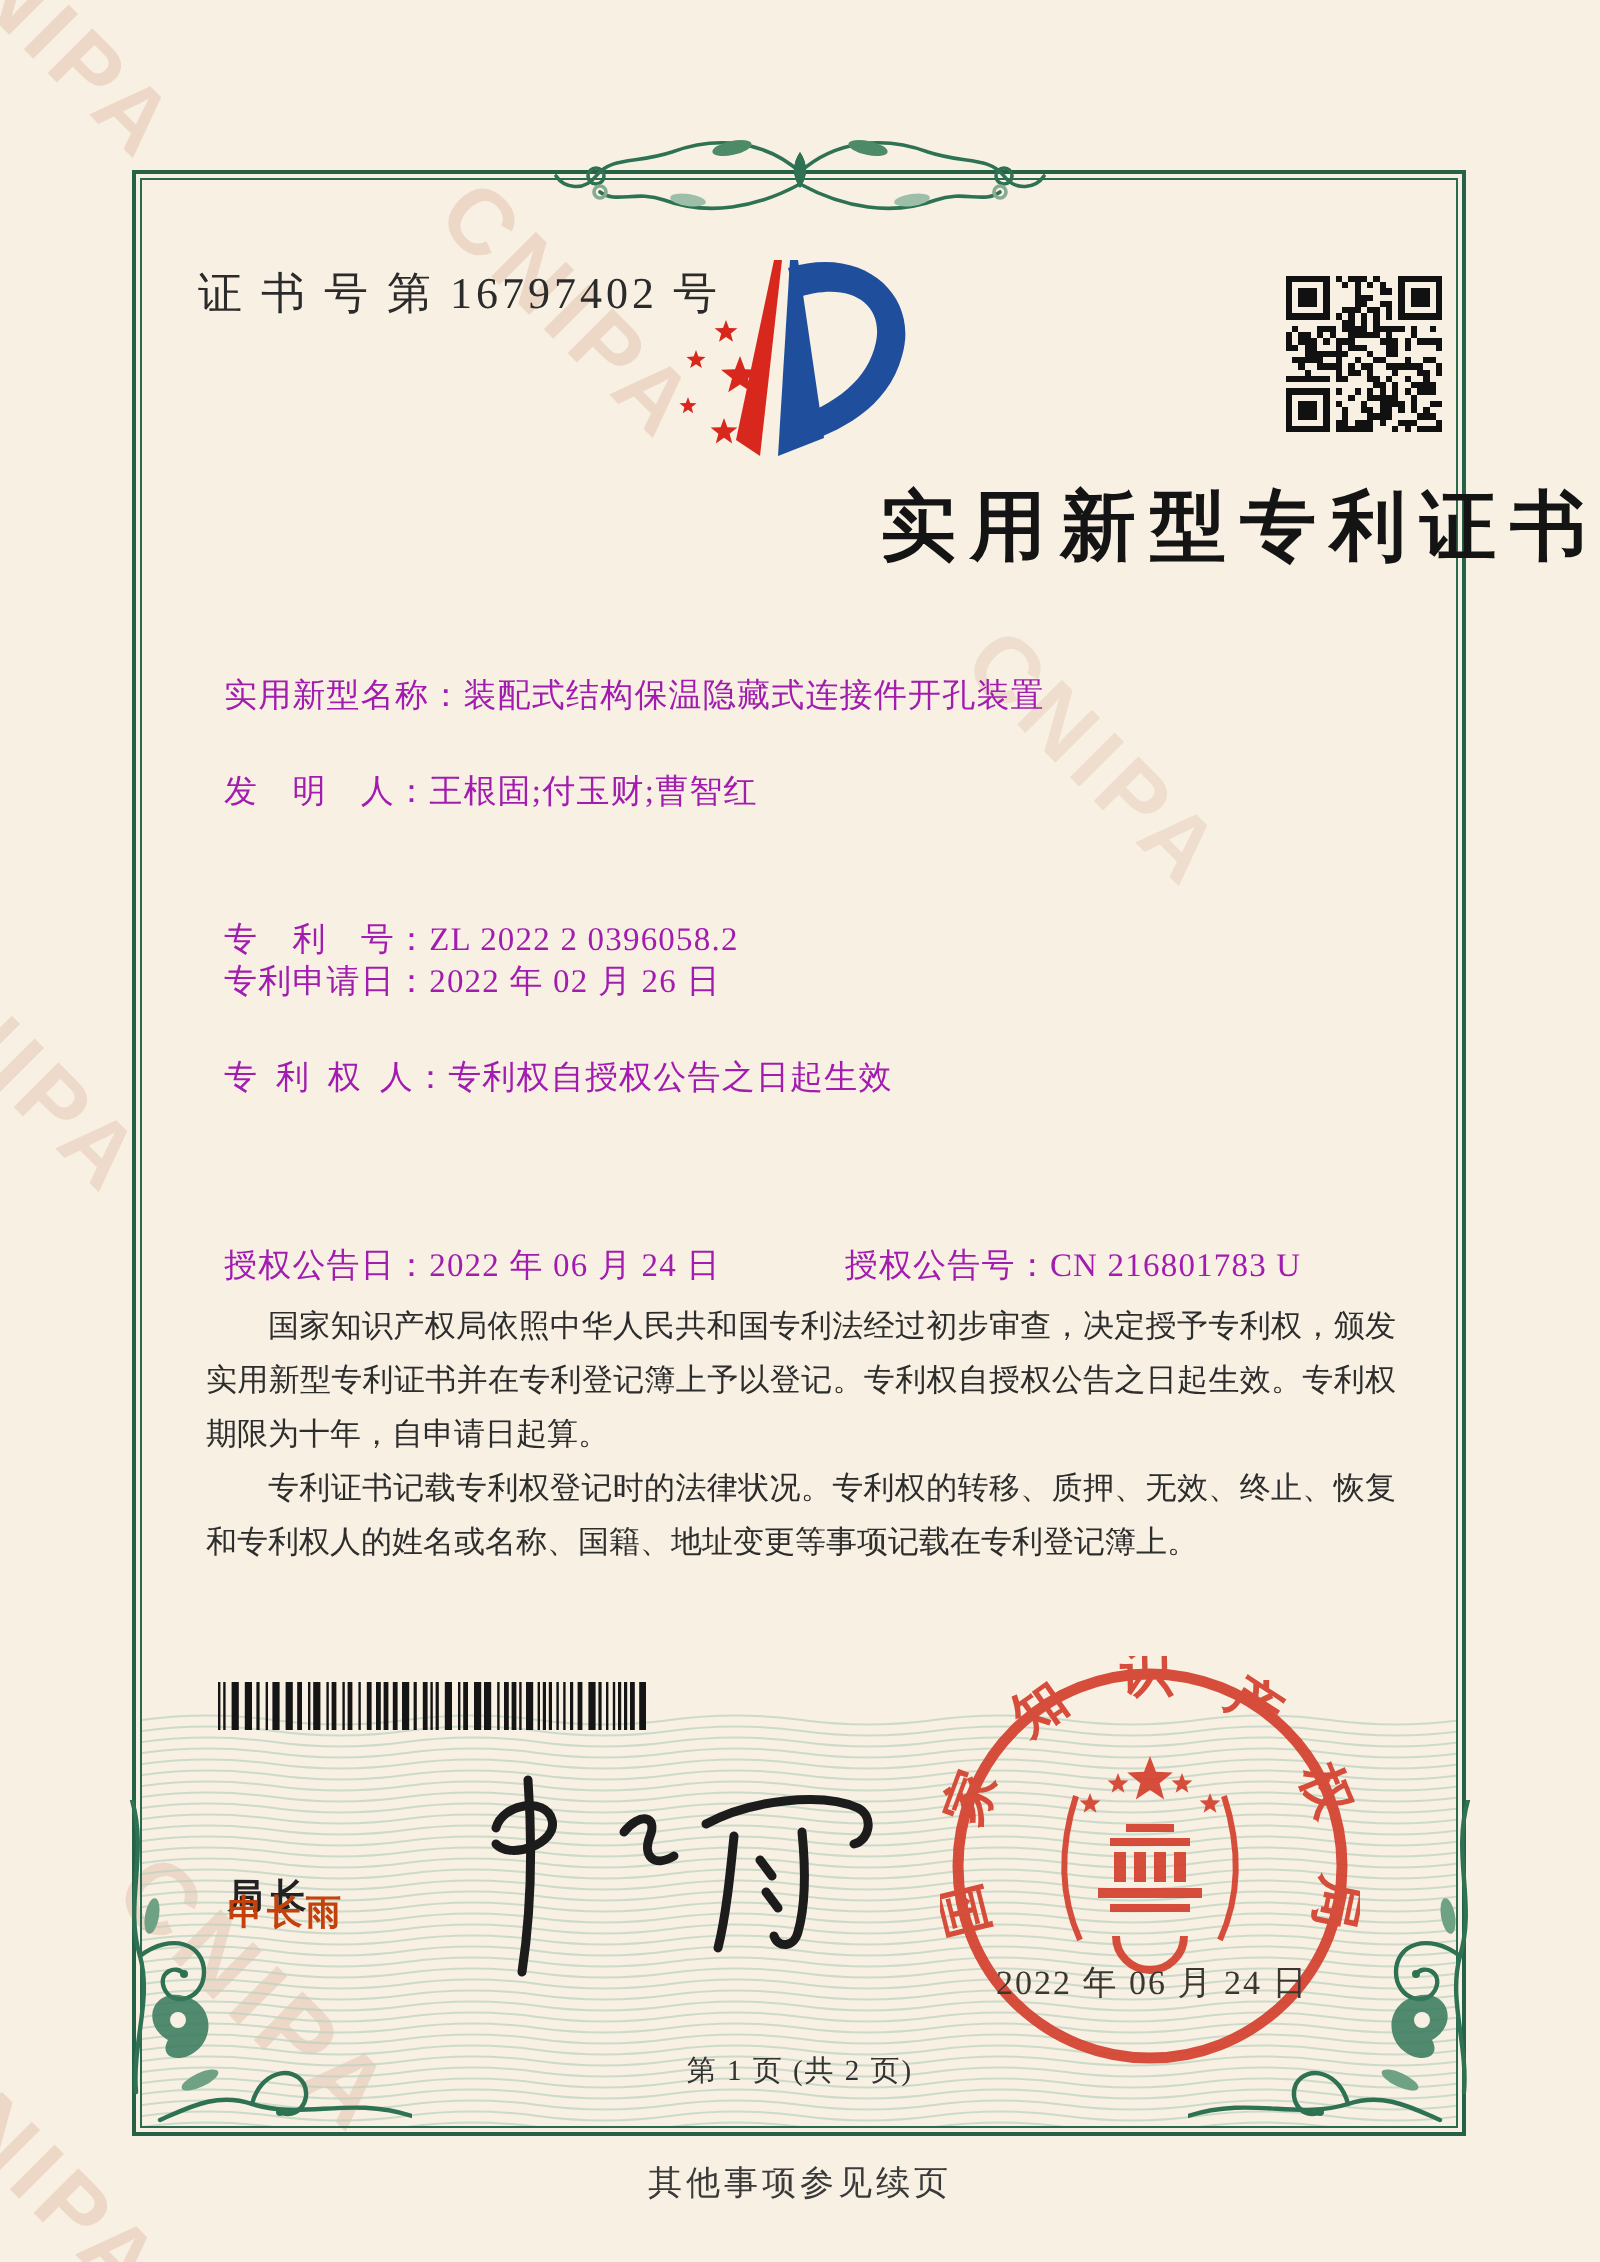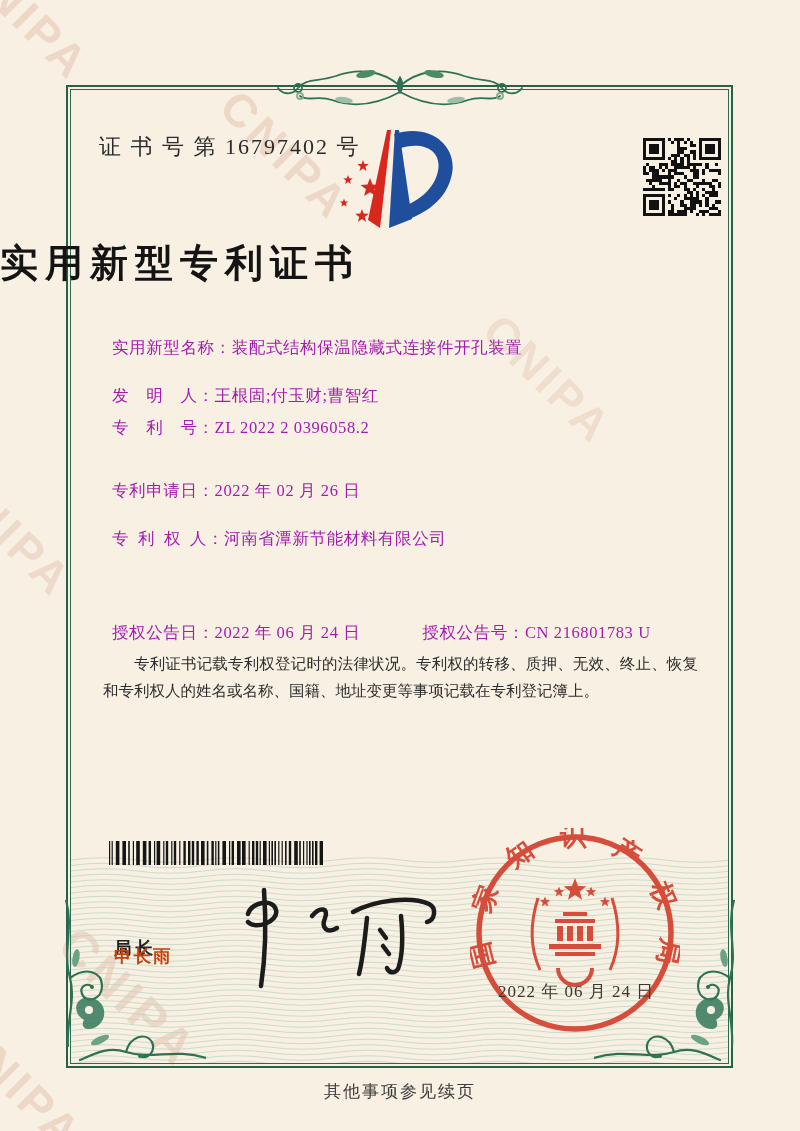--- a/index.html
+++ b/index.html
@@ -14,21 +14,21 @@
 
   
   #frame{position:absolute;left:66px;top:85px;width:663px;height:979px;
          border:2.5px solid #256248;z-index:1;}
   #frame-inner{position:absolute;inset:2px;border:1px solid #2a6b4f;}
 
   .svg-abs{position:absolute;z-index:2;}
 
   #cert-no{position:absolute;left:99px;top:132px;font-size:22px;letter-spacing:2px;
            color:#2b2b2b;z-index:3;white-space:pre;}
-  #title{position:absolute;left:0;top:238px;width:800px;text-align:left;
+  #title{position:absolute;left:0;top:238px;width:800px;text-align:right;
          font-size:38px;font-weight:700;letter-spacing:7px;color:#141414;z-index:3;}
 
   .field-line{position:absolute;left:112px;font-size:16.5px;color:#a21caf;
               letter-spacing:.6px;white-space:pre;z-index:3;}
   .grant-gap{display:inline-block;width:62px;}
 
   #paragraphs{position:absolute;left:103px;top:651px;width:595px;z-index:3;
               font-size:15.5px;line-height:1.74;color:#2d2d2d;text-align:justify;}
   #paragraphs p{margin:0;text-indent:2em;}
 
@@ -468,26 +468,27 @@
       <rect x="21" y="24" width="1" height="1" fill="#111"></rect>
       <rect x="22" y="24" width="1" height="1" fill="#111"></rect>
       <rect x="23" y="24" width="1" height="1" fill="#111"></rect>
       <rect x="24" y="24" width="1" height="1" fill="#111"></rect>
     </svg>
 
   <div id="title">实用新型专利证书</div>
 
   <div class="field-line" style="top:337px;"><span>实用新型名称：</span><span>装配式结构保温隐藏式连接件开孔装置</span></div>
   <div class="field-line" style="top:385px;"><span>发　明　人：</span><span>王根固;付玉财;曹智红</span></div>
-  <div class="field-line" style="top:417px;text-align:center;"><span>专　利　号：</span><span>ZL 2022 2 0396058.2</span></div>
+  <div class="field-line" style="top:459px;text-align:center;"><span>专　利　号：</span><span>ZL 2022 2 0396058.2</span></div>
   <div class="field-line" style="top:480px;"><span>专利申请日：</span><span>2022 年 02 月 26 日</span></div>
-  <div class="field-line" style="top:528px;"><span>专 利 权 人：</span><span>河南省潭新节能材料有限公司</span></div>
+  <div class="field-line" style="top:528px;"><span>专 利 权 人：</span><span>专利权自授权公告之日起生效</span></div>
   <div class="field-line" style="top:622px;"><span>授权公告日：</span><span>2022 年 06 月 24 日</span><span class="grant-gap"></span><span>授权公告号：</span><span>CN 216801783 U</span></div>
 
   <div id="paragraphs">
+    <p>国家知识产权局依照中华人民共和国专利法经过初步审查，决定授予专利权，颁发实用新型专利证书并在专利登记簿上予以登记。专利权自授权公告之日起生效。专利权期限为十年，自申请日起算。</p>
     <p>专利证书记载专利权登记时的法律状况。专利权的转移、质押、无效、终止、恢复和专利权人的姓名或名称、国籍、地址变更等事项记载在专利登记簿上。</p>
   </div>
 
   <svg id="barcode" class="svg-abs" style="left:109px;top:841px;z-index:3;" width="214" height="24" viewBox="0 0 214 24">
       <rect x="0" y="0" width="1.2" height="24" fill="#151515"></rect>
       <rect x="2.5999999999999996" y="0" width="1.2" height="24" fill="#151515"></rect>
       <rect x="6.8" y="0" width="3.6" height="24" fill="#151515"></rect>
       <rect x="13.4" y="0" width="3.6" height="24" fill="#151515"></rect>
       <rect x="19.2" y="0" width="1.6" height="24" fill="#151515"></rect>
       <rect x="23.8" y="0" width="1.2" height="24" fill="#151515"></rect>
@@ -578,15 +579,16 @@
         <rect x="79" y="116" width="52" height="5"></rect>
         <rect x="85" y="124" width="40" height="4"></rect>
         <path d="M68,70 C60,95 60,120 70,142" fill="none" stroke="#d4402e" stroke-width="3"></path>
         <path d="M142,70 C150,95 150,120 140,142" fill="none" stroke="#d4402e" stroke-width="3"></path>
         <path d="M88,140 a17,17 0 0 0 34,0" fill="none" stroke="#d4402e" stroke-width="4"></path>
       </g>
     </g>
   </svg>
   <div id="seal-date">2022 年 06 月 24 日</div>
 
+  <div id="page-footer">第 1 页 (共 2 页)</div>
   <div id="cont-note">其他事项参见续页</div>
 
 </div>
 
 </body></html>

